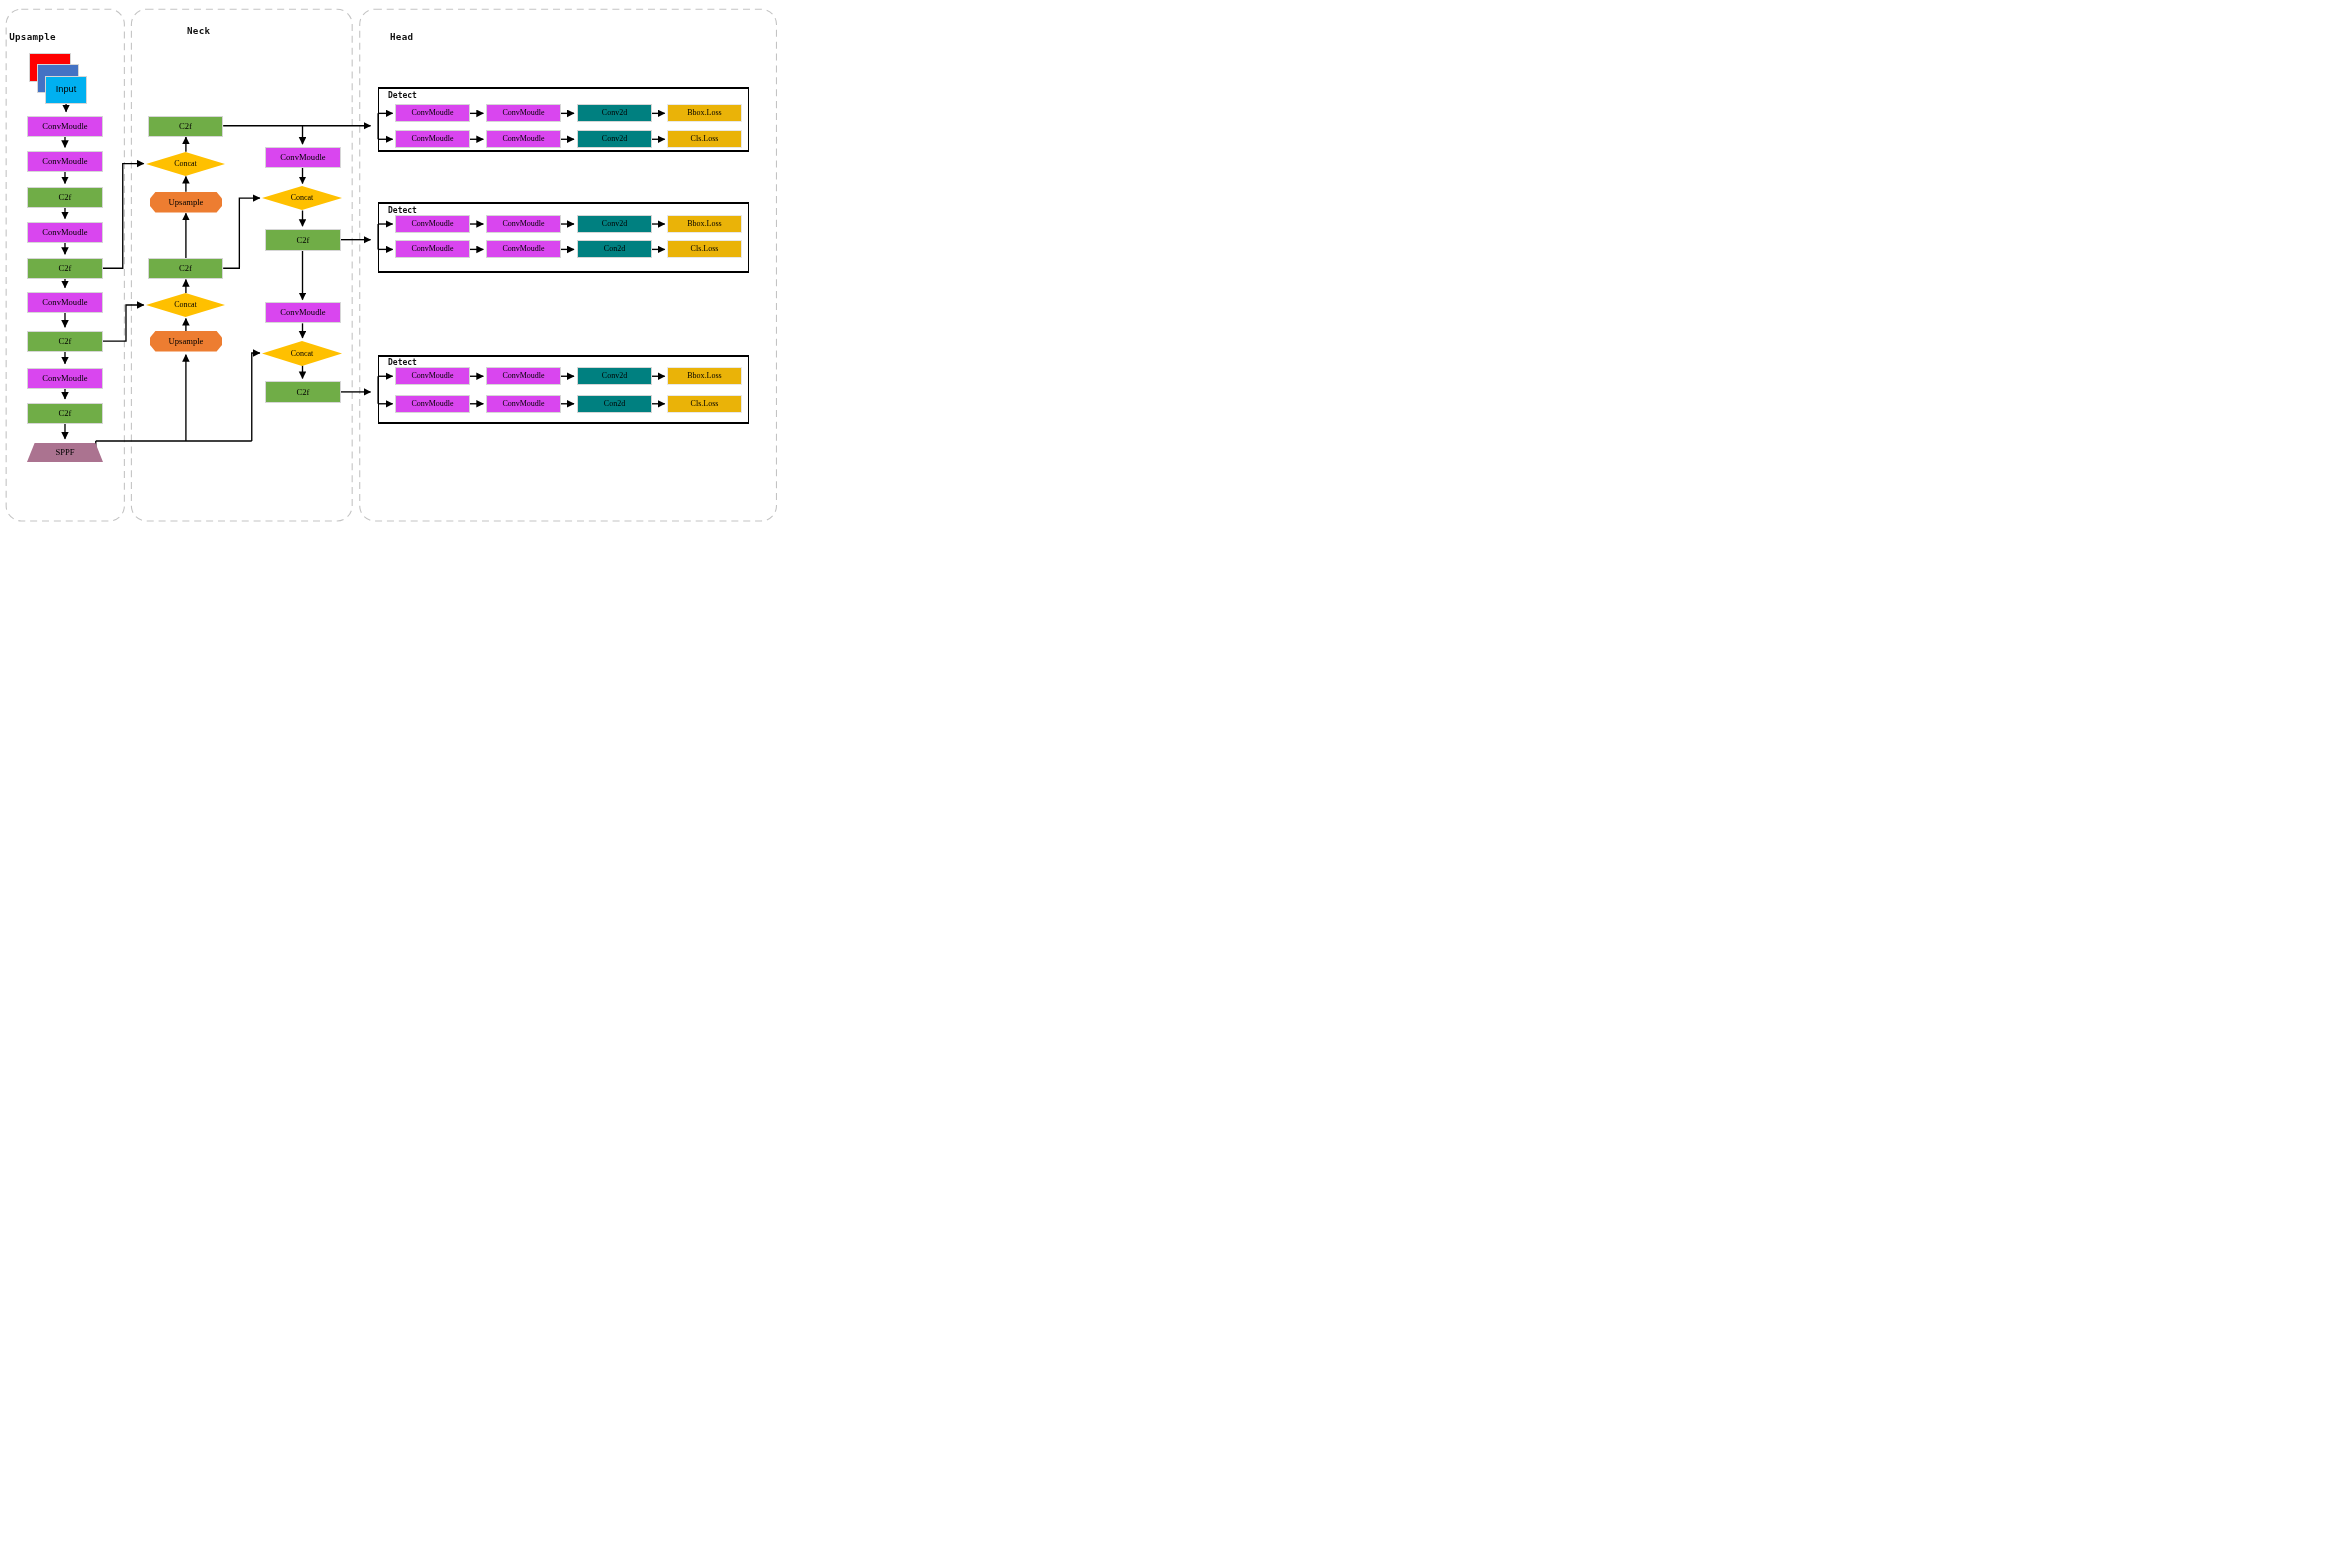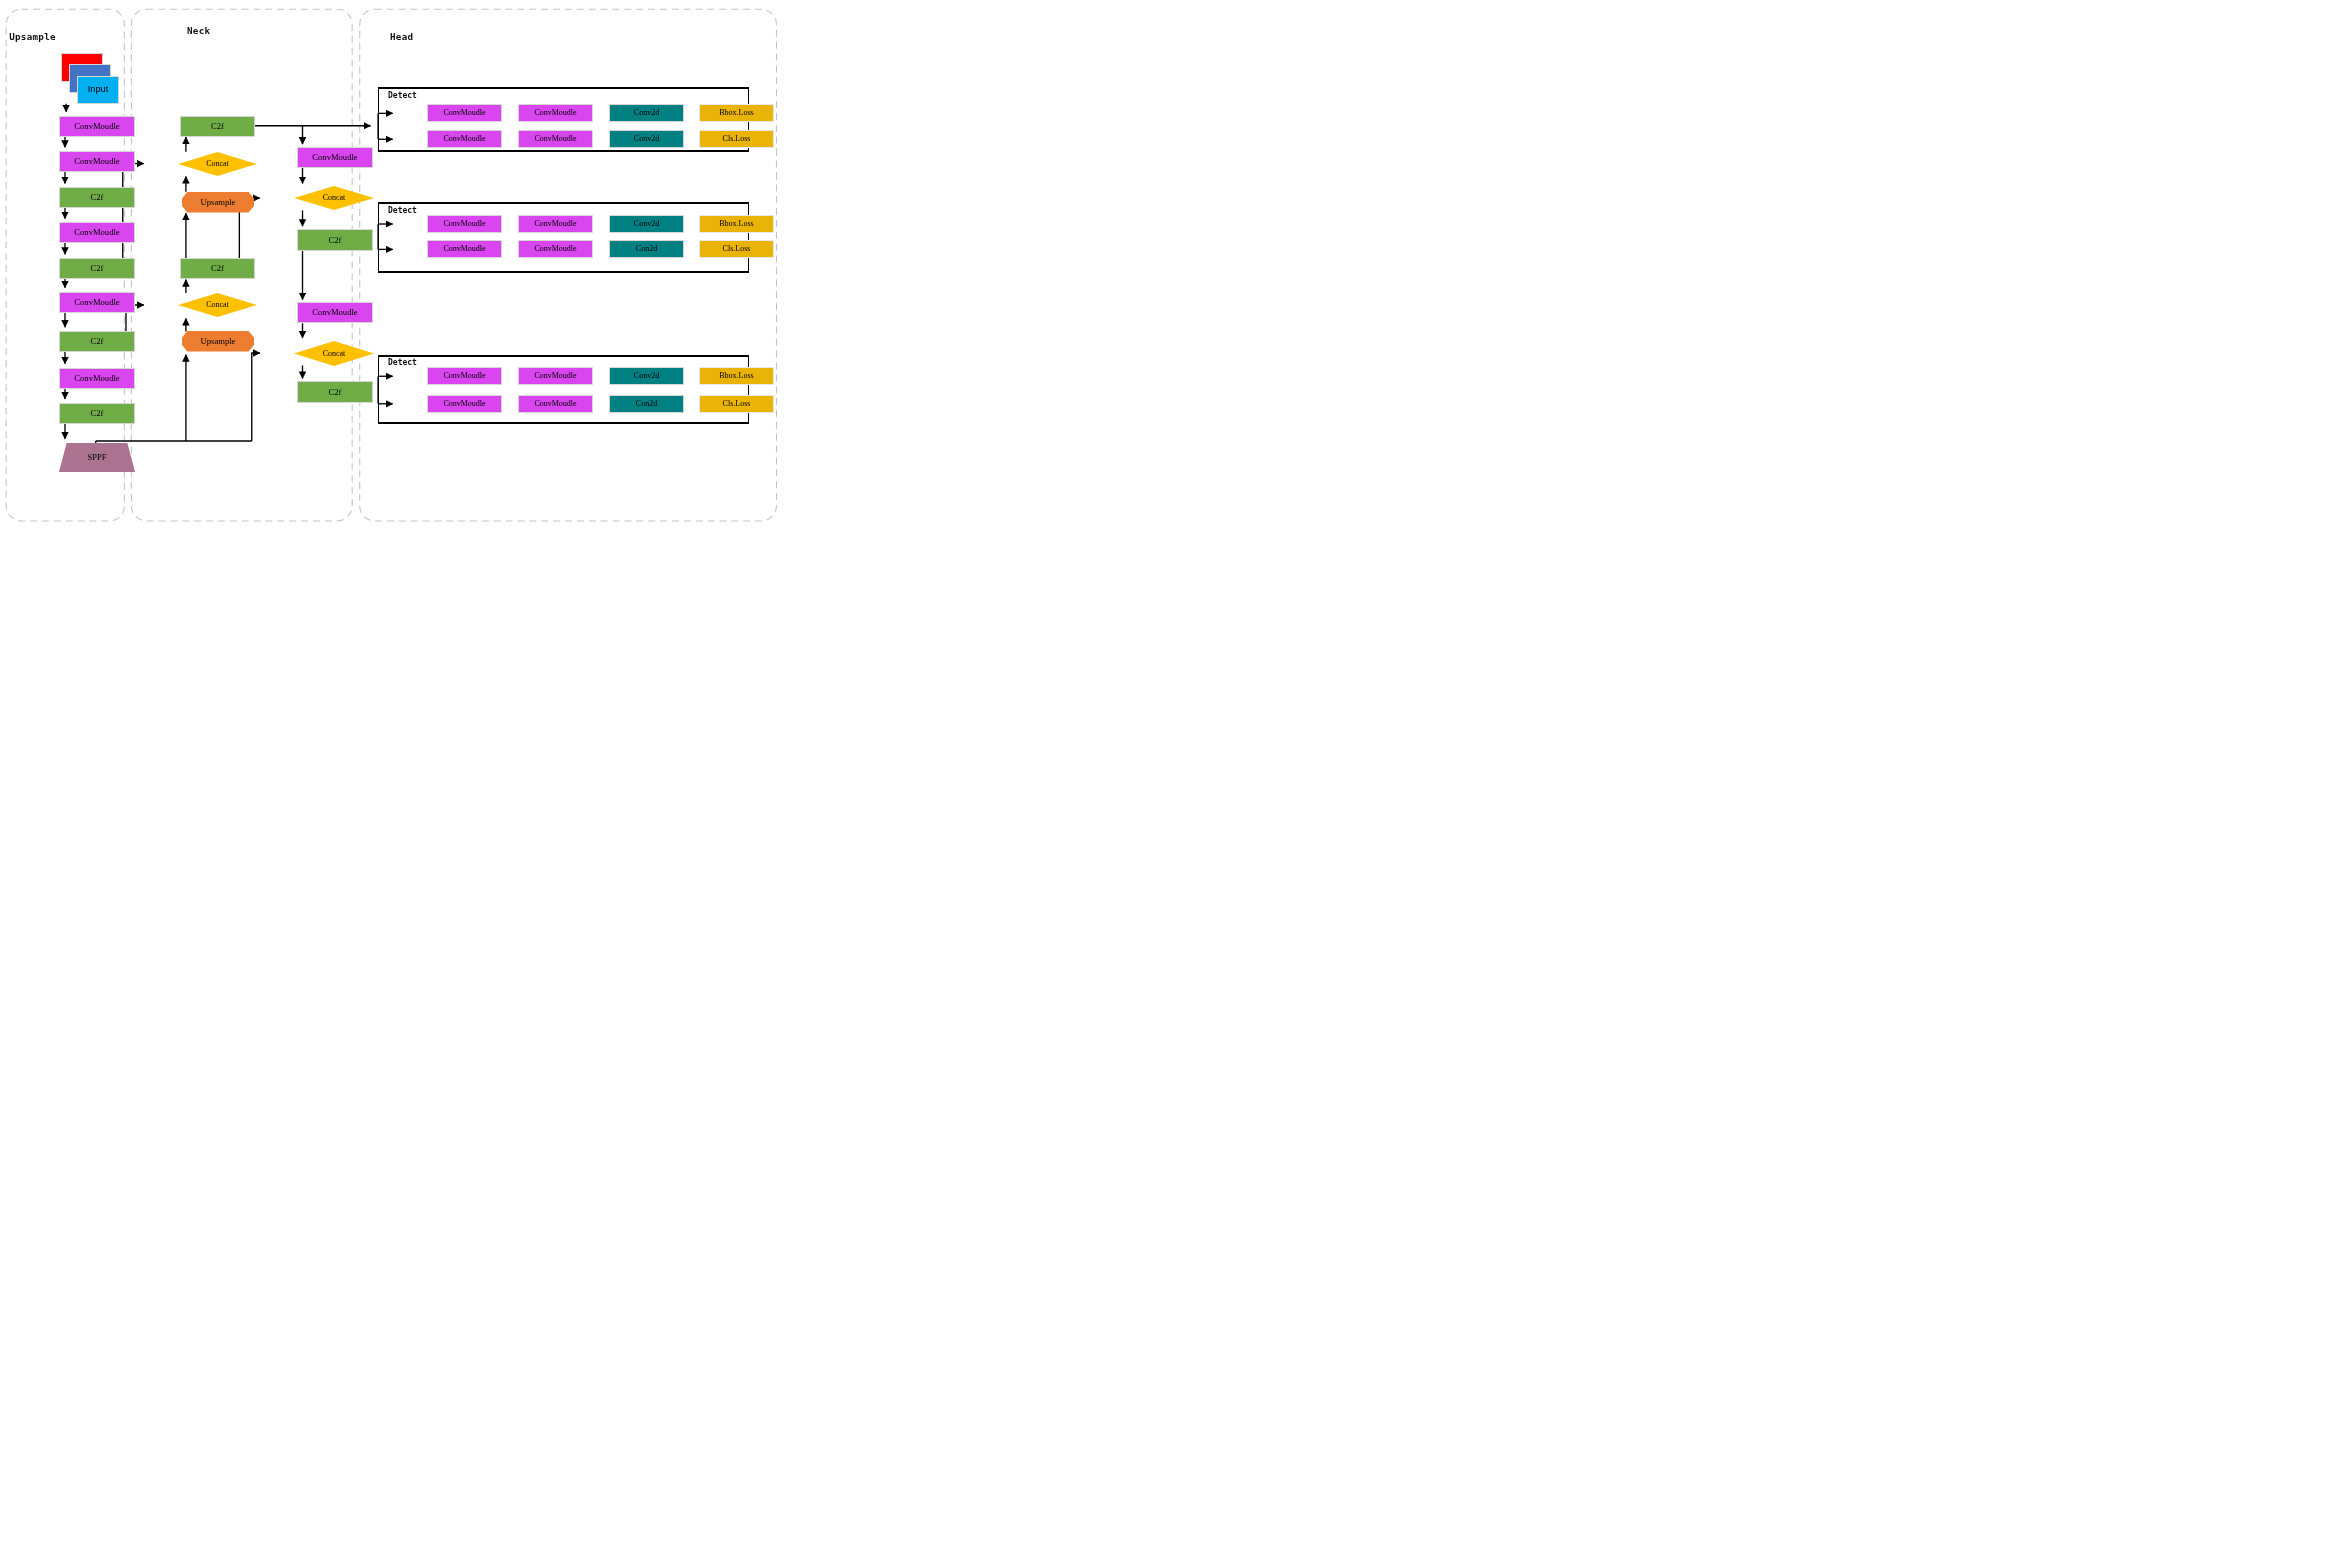--- a/index.html
+++ b/index.html
@@ -1,20 +1,20 @@
 <!DOCTYPE html>
 <html style="font-size:8.6px"><head>
 <meta charset="utf-8">
 <style>
   html,body{margin:0;padding:0;background:#fff;}
   #canvas{position:relative;width:781px;height:522px;background:#fff;overflow:hidden;
           font-family:"Liberation Serif",serif;}
   #overlay{position:absolute;left:0;top:0;z-index:0;}
   .node{position:absolute;display:flex;align-items:center;justify-content:center;
-        box-sizing:border-box;z-index:2;color:#000;font-size:8.6px;line-height:1;margin-left:32px;}
+        box-sizing:border-box;z-index:2;color:#000;font-size:8.6px;line-height:1;}
   .cm{background:#d946ef;border:1.1px solid #d6d6d6;}
   .c2f{background:#70ad47;border:1.1px solid #d6d6d6;border-radius:0;}
   .concat{background:#ffc000;clip-path:polygon(50% 0,100% 50%,50% 100%,0 50%);font-size:8px;}
   .ups{background:#ed7d31;clip-path:polygon(5.4px 0,calc(100% - 5.4px) 0,100% 6.5px,100% calc(100% - 6.5px),calc(100% - 5.4px) 100%,5.4px 100%,0 calc(100% - 6.5px),0 6.5px);}
   .sppf{background:#ab7390;clip-path:polygon(10% 0,90% 0,100% 100%,0 100%);}
   .conv2d{background:#008080;border:1.1px solid #d6d6d6;}
   .loss{background:#eab308;border:1.1px solid #e8e8e8;}
   .imgred{background:#ff0000;border:1.1px solid #d6d6d6;}
   .imgblue{background:#4472c4;border:1.1px solid #d6d6d6;}
   .imgcyan{background:#00b0f0;border:1.1px solid #d6d6d6;font-family:"Liberation Sans",sans-serif;font-size:9.2px;}
@@ -128,21 +128,21 @@
 
   <div class="node cm" style="left:27px;top:116px;width:76px;height:20.5px;">ConvMoudle</div>
   <div class="node cm" style="left:27px;top:151px;width:76px;height:20.5px;">ConvMoudle</div>
   <div class="node c2f" style="left:27px;top:187px;width:76px;height:20.5px;">C2f</div>
   <div class="node cm" style="left:27px;top:222px;width:76px;height:20.5px;">ConvMoudle</div>
   <div class="node c2f" style="left:27px;top:258px;width:76px;height:21px;">C2f</div>
   <div class="node cm" style="left:27px;top:292px;width:76px;height:20.5px;">ConvMoudle</div>
   <div class="node c2f" style="left:27px;top:331px;width:76px;height:20.5px;">C2f</div>
   <div class="node cm" style="left:27px;top:368px;width:76px;height:20.5px;">ConvMoudle</div>
   <div class="node c2f" style="left:27px;top:403px;width:76px;height:20.5px;">C2f</div>
-  <div class="node sppf" style="left:27px;top:443px;width:76px;height:29px;">SPPF</div>
+  <div class="node sppf" style="left:27px;top:443px;width:76px;height:19px;">SPPF</div>
 
   <div class="node c2f" style="left:148px;top:116px;width:75px;height:20.5px;">C2f</div>
   <div class="node concat" style="left:146px;top:152px;width:79px;height:24px;">Concat</div>
   <div class="node ups" style="left:150px;top:192px;width:72px;height:20.5px;">Upsample</div>
   <div class="node c2f" style="left:148px;top:258px;width:75px;height:20.5px;">C2f</div>
   <div class="node concat" style="left:146px;top:293px;width:79px;height:24px;">Concat</div>
   <div class="node ups" style="left:150px;top:331px;width:72px;height:20.5px;">Upsample</div>
 
   <div class="node cm" style="left:265px;top:147px;width:76px;height:21px;">ConvMoudle</div>
   <div class="node concat" style="left:262px;top:186px;width:80px;height:24px;">Concat</div>

